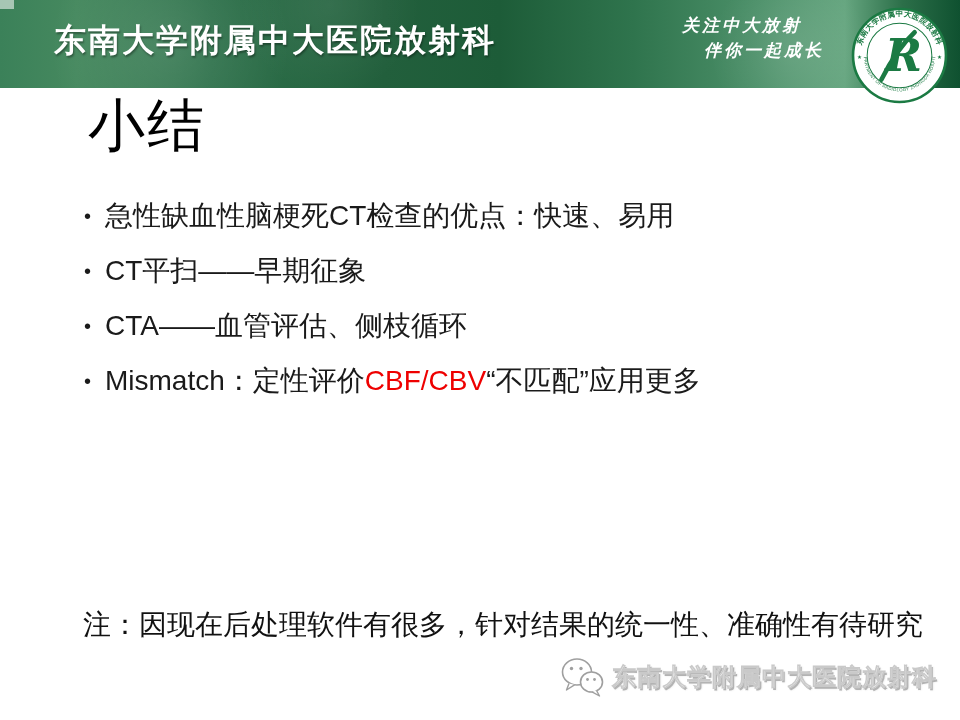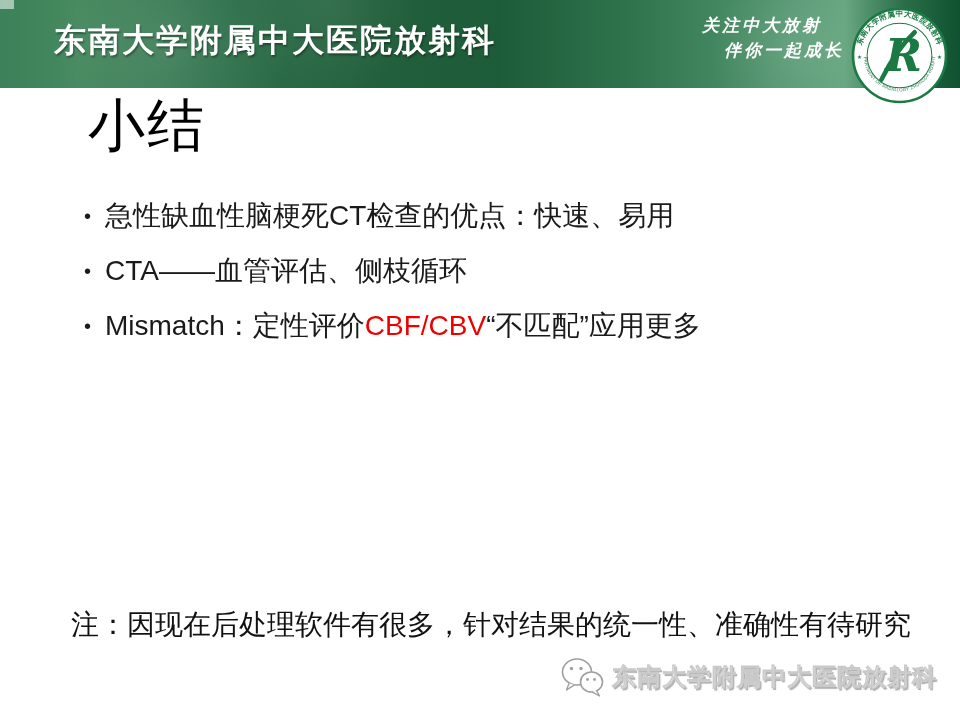--- a/index.html
+++ b/index.html
@@ -24,41 +24,41 @@
     position:absolute;left:0;top:0;width:14px;height:9px;background:rgba(255,255,255,.55);
   }
   .dept-title{
     position:absolute;left:54px;top:19px;
     font-family:"Liberation Serif","DejaVu Serif",serif;
     font-size:32px;font-weight:bold;color:#ffffff;letter-spacing:2px;
     text-shadow:1px 2px 2px rgba(0,0,0,.35);
     white-space:nowrap;
   }
   .slogan{
-    position:absolute;left:702px;top:13px;width:140px;
+    position:absolute;left:682px;top:13px;width:140px;
     font-family:"Liberation Serif","DejaVu Serif",serif;
     font-style:italic;font-weight:bold;color:#ffffff;
     font-size:17px;line-height:25px;letter-spacing:3px;white-space:nowrap;
   }
   .slogan .l2{margin-left:22px;text-align:center;}
   .logo{position:absolute;left:851px;top:7px;width:97px;height:97px;}
   
   .page-title{
     position:absolute;left:88px;top:88px;margin:0;
     font-size:57px;font-weight:normal;color:#000;line-height:1.3;letter-spacing:2px;
   }
   .bullet-list{position:absolute;left:0;top:188px;width:960px;}
   .line{height:55px;line-height:55px;font-size:28px;white-space:nowrap;}
   .indent-0{padding-left:84px;}
   .indent-1{padding-left:216px;}
   .indent-2{padding-left:352px;}
   .dot{display:inline-block;width:21px;font-size:20px;vertical-align:2px;color:#1a1a1a;}
   .red{color:var(--red,#ee0000);}
   .note-line{
-    position:absolute;left:71px;top:608px;margin:0;
+    position:absolute;left:83px;top:608px;margin:0;
     font-size:28px;line-height:34px;color:#111;white-space:nowrap;
   }
   
   .footer{
     position:absolute;left:560px;top:656px;display:flex;align-items:center;gap:8px;
   }
   .footer-text{
     font-size:24px;font-weight:bold;letter-spacing:1px;white-space:nowrap;
     color:#fdfdfd;
     -webkit-text-stroke:0.6px #c9c9c9;
@@ -96,20 +96,21 @@
     <text x="8.5" y="51" font-size="5.5" fill="#1b7a43" text-anchor="middle">★</text>
     <text x="87.5" y="51" font-size="5.5" fill="#1b7a43" text-anchor="middle">★</text>
     <path d="M30,72 C38,56 49,38 63,25" stroke="#1b7a43" stroke-width="4.5" fill="none" stroke-linecap="round"></path>
     <text x="52" y="63" font-size="44" font-family="DejaVu Serif, Liberation Serif, serif" font-style="italic" font-weight="bold" fill="#1b7a43" text-anchor="middle">R</text>
   </svg>
 
   <main>
     <h1 class="page-title">小结</h1>
     <div class="bullet-list">
         <div class="line indent-0"><span class="dot">•</span><span>急性缺血性脑梗死CT检查的优点：快速、易用</span></div>
+        <div class="line indent-0"><span class="dot">•</span><span>CT平扫——早期征象</span></div>
         <div class="line indent-0"><span class="dot">•</span><span>CTA——血管评估、侧枝循环</span></div>
         <div class="line indent-0"><span class="dot">•</span><span>Mismatch：定性评价</span><span class="red">CBF/CBV</span><span>“不匹配”应用更多</span></div>
       </div>
     <p class="note-line">注：因现在后处理软件有很多，针对结果的统一性、准确性有待研究</p>
   </main>
 
   <footer class="footer">
     <svg width="44" height="42" viewBox="0 0 44 42">
       <ellipse cx="17" cy="16" rx="14.5" ry="13" fill="#ffffff" stroke="#9f9f9f" stroke-width="1.6"></ellipse>
       <path d="M9,27.5 L6.5,34 L14.5,28.8" fill="#ffffff" stroke="#9f9f9f" stroke-width="1.4" stroke-linejoin="round"></path>

